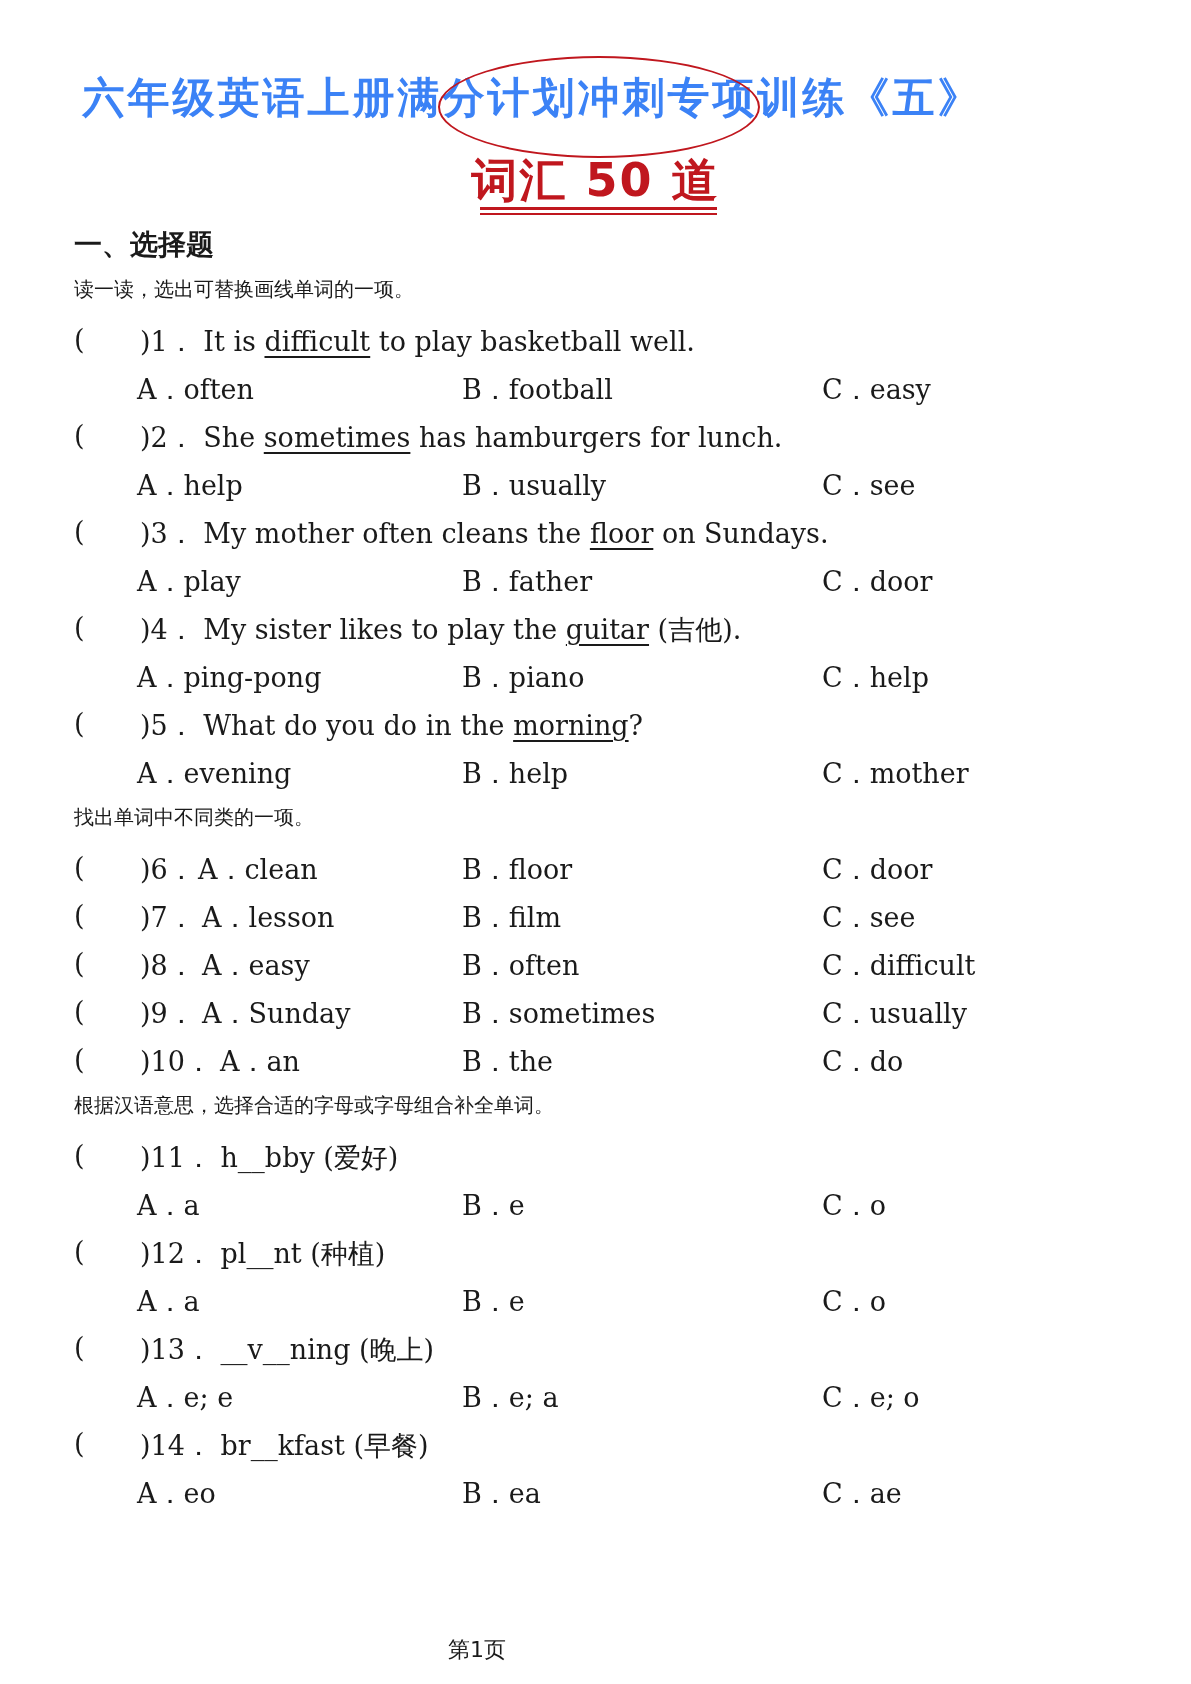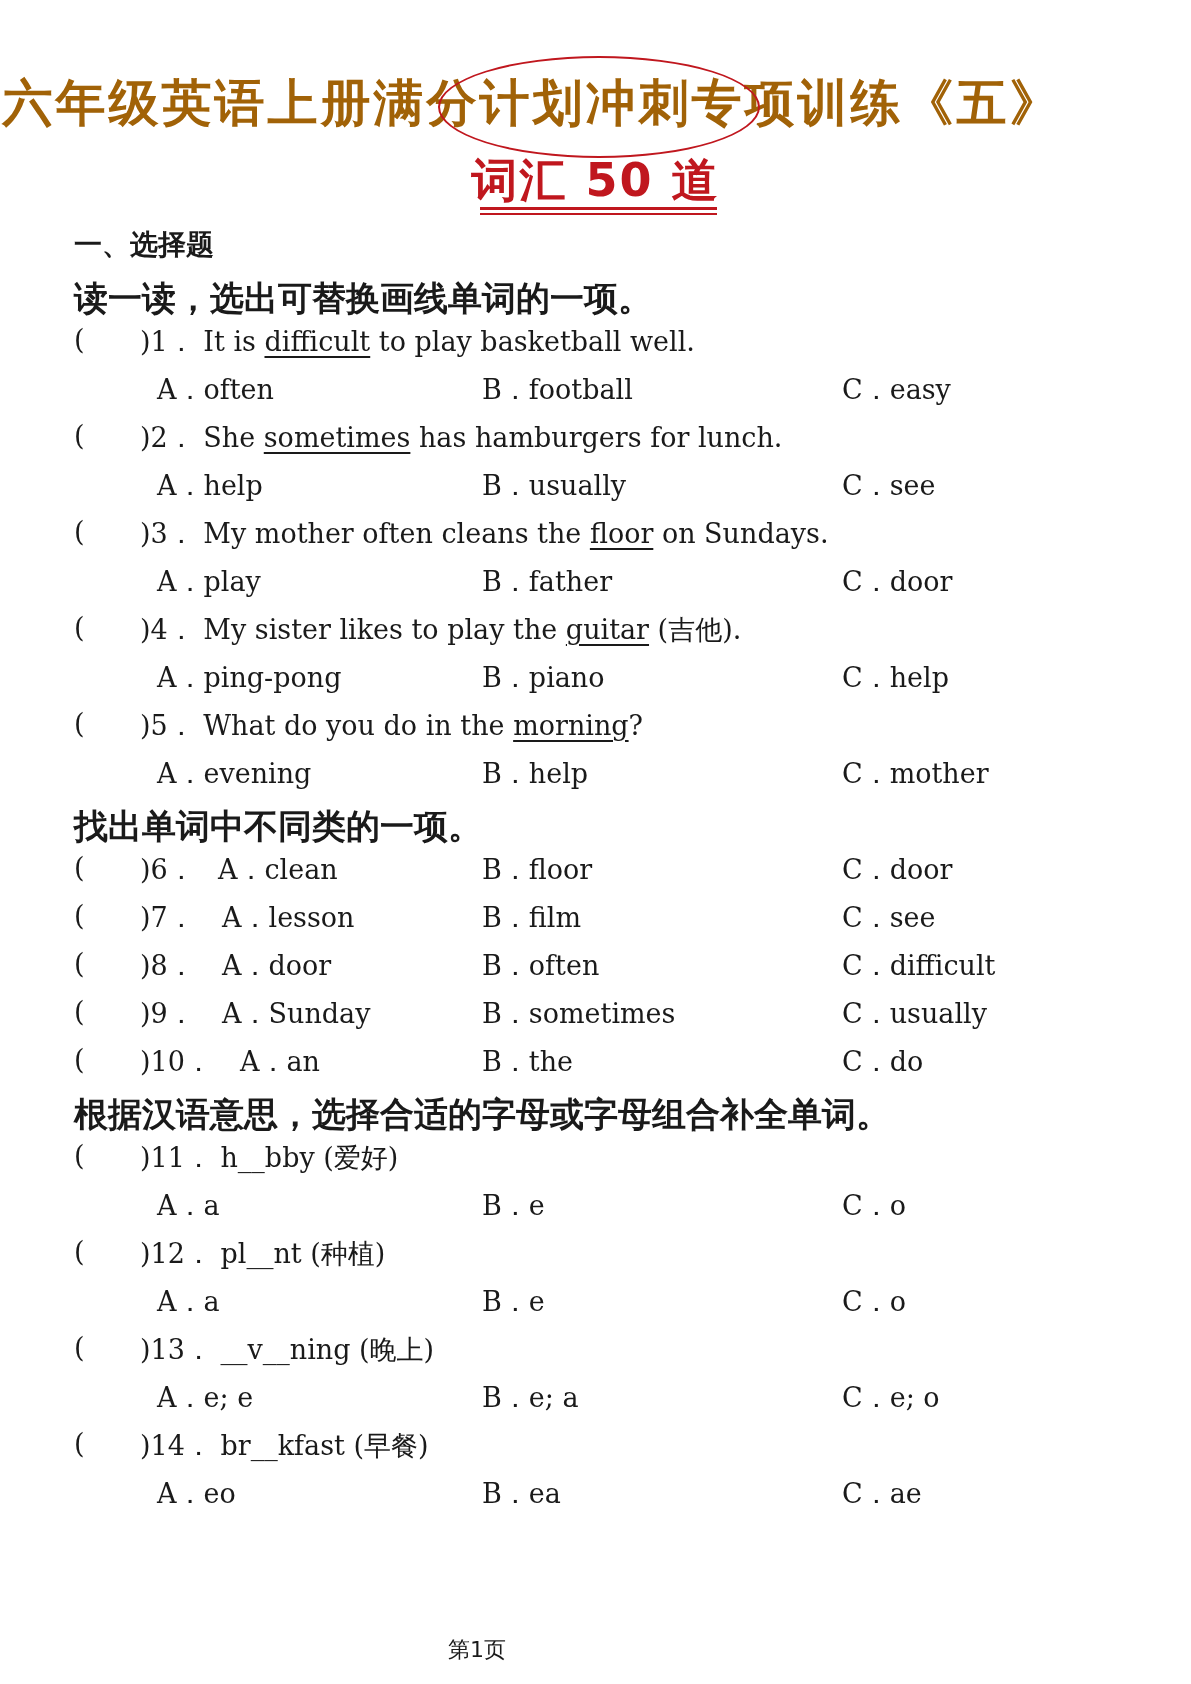--- a/index.html
+++ b/index.html
@@ -1,33 +1,33 @@
 <!DOCTYPE html>
 <html><head>
 <meta charset="utf-8">
 <style>
   html, body { margin:0; padding:0; background:#ffffff; }
   body { width:1191px; height:1684px; position:relative; overflow:hidden; color:#1a1a1a;
          font-family: "DejaVu Serif", "Liberation Serif", serif; }
   .title { position:absolute; left:0; top:70px; width:1065px; text-align:center;
            font-family:"DejaVu Sans", "Liberation Sans", sans-serif; font-weight:bold;
-           font-size:50px; letter-spacing:3px; color:#a16207; }
+           font-size:42px; letter-spacing:3px; color:#3b82f6; }
   .ellipse { position:absolute; left:438px; top:56px; width:322px; height:102px;
              border:2px solid #c0171e; border-radius:50%; box-sizing:border-box; }
   .subtitle { position:absolute; left:0; top:150px; width:1191px; text-align:center;
               font-family:"DejaVu Sans", "Liberation Sans", sans-serif; font-weight:bold;
               font-size:46px; color:#c0171e; letter-spacing:2px; }
   .sub-ul1 { position:absolute; left:480px; top:207px; width:237px; height:3px; background:#c0171e; }
   .sub-ul2 { position:absolute; left:480px; top:213px; width:237px; height:2px; background:#c0171e; }
   .line { position:absolute; left:74px; font-size:27px; white-space:nowrap; }
   .section { font-family:Liberation Mono, monospace; font-weight:bold; font-size:28px; }
-  .instr { font-size:34px;font-weight:bold; }
+  .instr { font-size:20px; }
   .paren { position:absolute; left:74px; }
   .qnum { position:absolute; left:140px; }
-  .opt { position:absolute;margin-left:20px; }
+  .opt { position:absolute; }
   .optA { left:137px; } .optB { left:462px; } .optC { left:822px;text-align:center; }
   .row6B { left:462px; } .row6C { left:822px; }
   u { text-decoration-thickness:2px; text-underline-offset:5px;text-decoration:underline; }
   .footer { position:absolute; left:0; top:1635px; width:954px; text-align:center;
             font-family:"DejaVu Sans", "Liberation Sans", sans-serif; font-size:22px; }
 </style>
 </head>
 <body>
 
 <div>
@@ -103,21 +103,21 @@
   <div class="line" style="top:900px;left:0;width:1191px">
     <span class="paren">(</span>
     <span class="qnum">)7．</span>
     <span class="opt" style="left:202px">A．lesson</span>
     <span class="opt row6B">B．film</span>
     <span class="opt row6C">C．see</span>
   </div>
   <div class="line" style="top:948px;left:0;width:1191px">
     <span class="paren">(</span>
     <span class="qnum">)8．</span>
-    <span class="opt" style="left:202px">A．door</span>
+    <span class="opt" style="left:202px">A．easy</span>
     <span class="opt row6B">B．often</span>
     <span class="opt row6C">C．difficult</span>
   </div>
   <div class="line" style="top:996px;left:0;width:1191px">
     <span class="paren">(</span>
     <span class="qnum">)9．</span>
     <span class="opt" style="left:202px">A．Sunday</span>
     <span class="opt row6B">B．sometimes</span>
     <span class="opt row6C">C．usually</span>
   </div>

